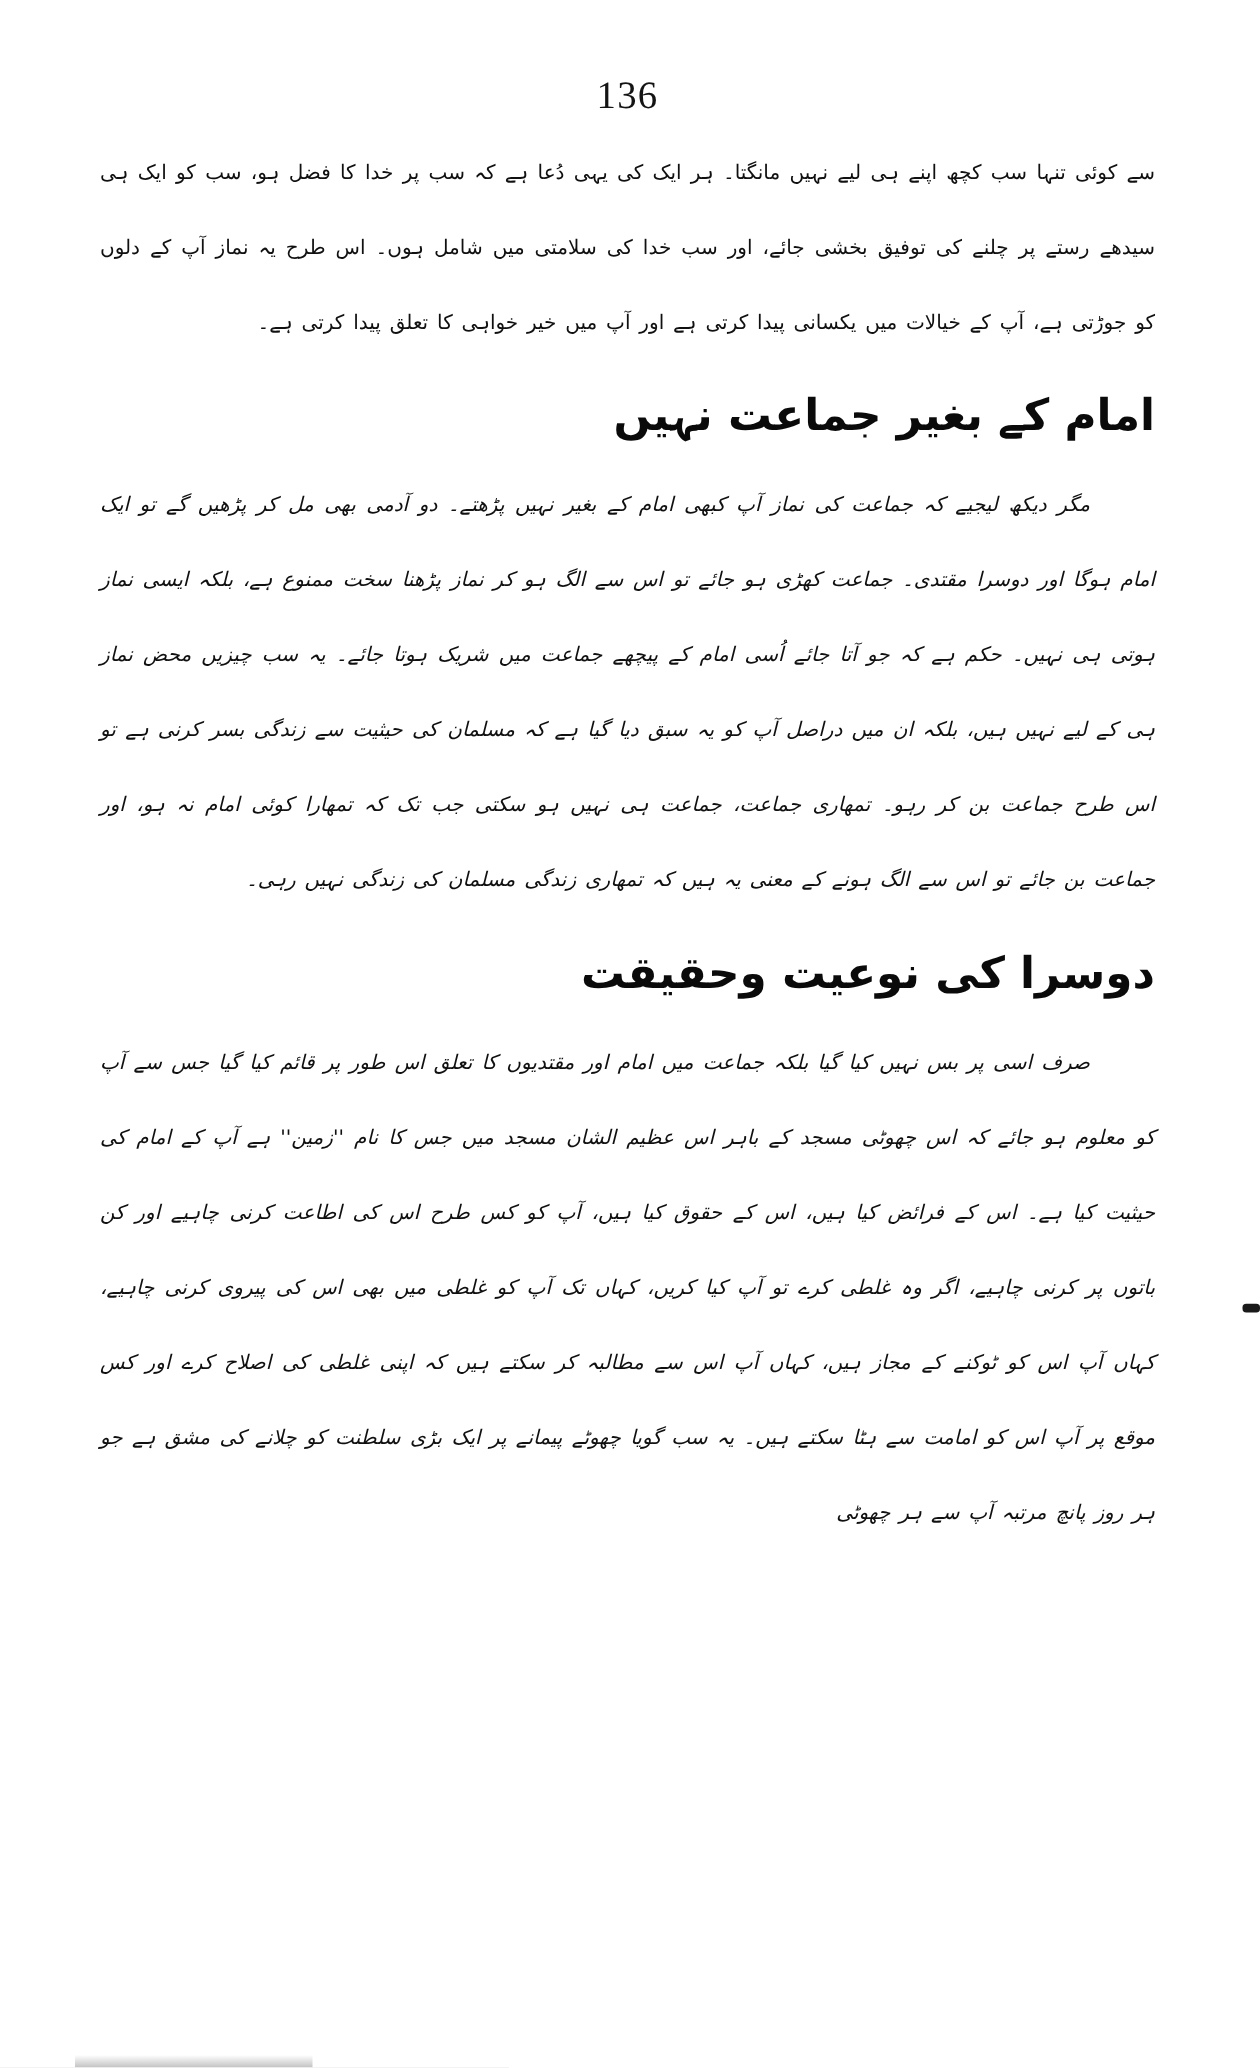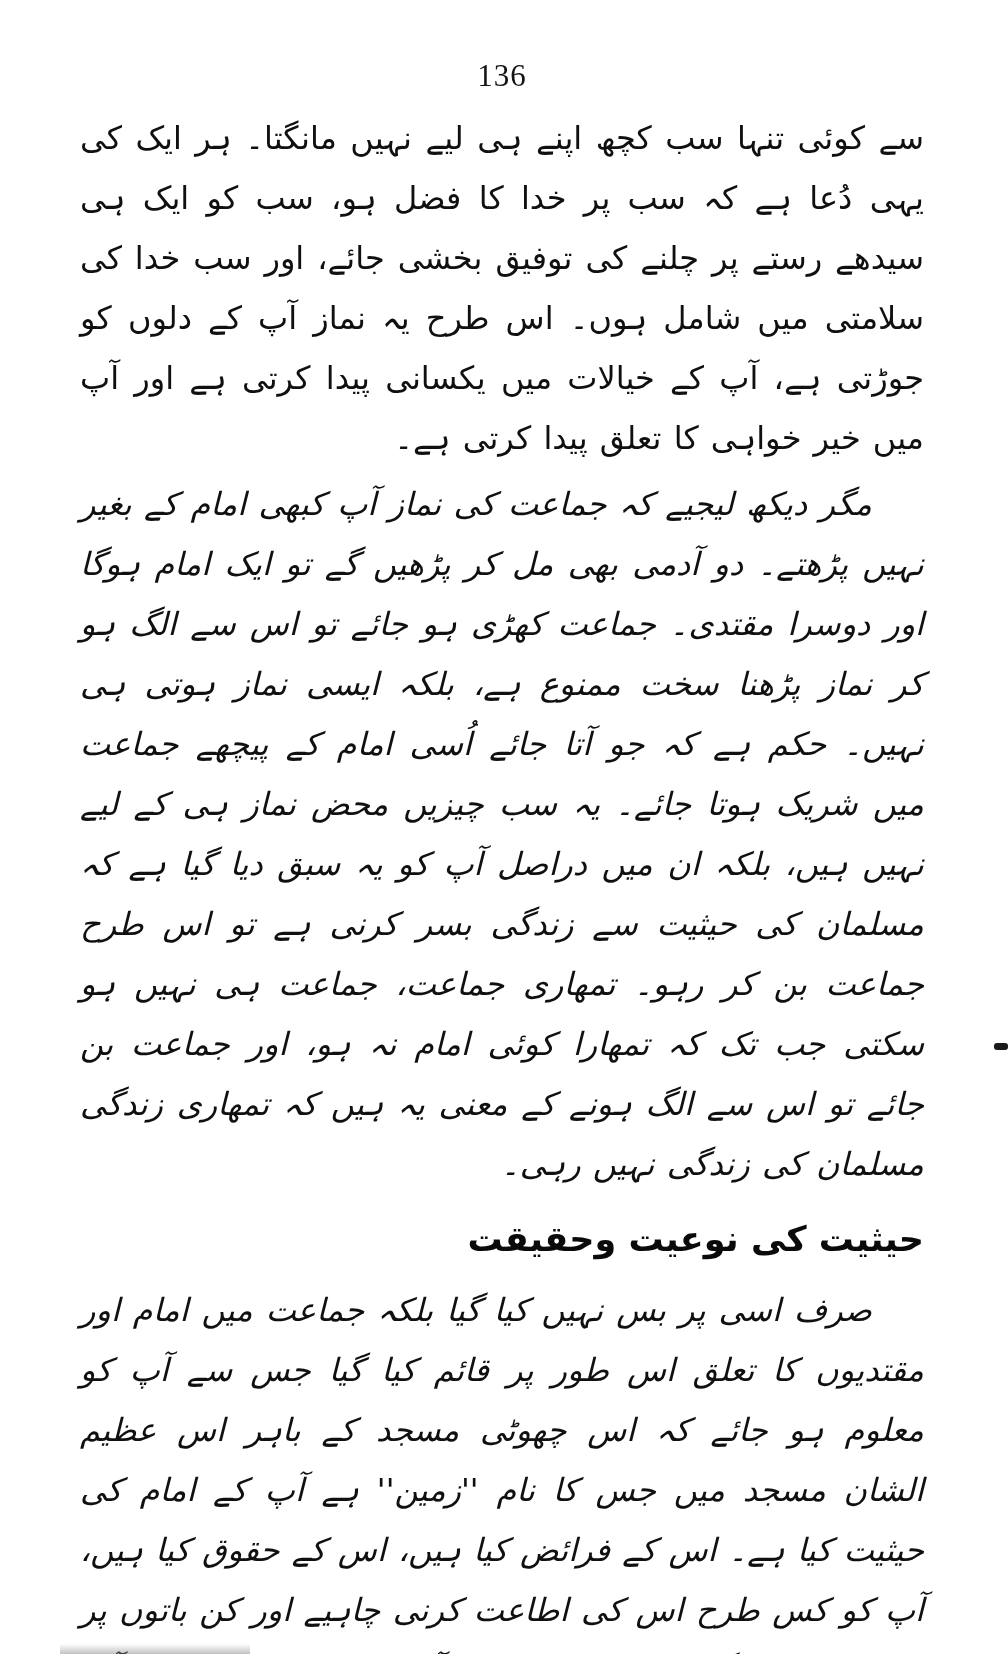--- a/index.html
+++ b/index.html
@@ -28,21 +28,21 @@
   .page-number {
     text-align: center;
     font-family: "Liberation Serif", serif;
     font-size: 31px;
     letter-spacing: 1px;
     color: #141414;
     direction: ltr;
     margin-bottom: 14px;
   }
   .urdu-para {
-    font-size: 32px;
+    font-size: 16px;
     line-height: 60px;
     text-align: justify;
     margin: 0 0 6px 0;
     word-spacing: 2px;
     color: #101010;
     text-align-last: right;
   }
   .urdu-para.indent-first {
     text-indent: 52px;
     font-style: italic;
@@ -76,24 +76,25 @@
 </head>
 <body>
 
 <div class="scan-page">
   <div class="page-inner">
 
     <div class="page-number">136</div>
 
     <p class="urdu-para">سے کوئی تنہا سب کچھ اپنے ہی لیے نہیں مانگتا۔ ہر ایک کی یہی دُعا ہے کہ سب پر خدا کا فضل ہو، سب کو ایک ہی سیدھے رستے پر چلنے کی توفیق بخشی جائے، اور سب خدا کی سلامتی میں شامل ہوں۔ اس طرح یہ نماز آپ کے دلوں کو جوڑتی ہے، آپ کے خیالات میں یکسانی پیدا کرتی ہے اور آپ میں خیر خواہی کا تعلق پیدا کرتی ہے۔</p>
 
+    <h2 class="section-heading">امام کے بغیر جماعت نہیں</h2>
 
     <p class="urdu-para indent-first">مگر دیکھ لیجیے کہ جماعت کی نماز آپ کبھی امام کے بغیر نہیں پڑھتے۔ دو آدمی بھی مل کر پڑھیں گے تو ایک امام ہوگا اور دوسرا مقتدی۔ جماعت کھڑی ہو جائے تو اس سے الگ ہو کر نماز پڑھنا سخت ممنوع ہے، بلکہ ایسی نماز ہوتی ہی نہیں۔ حکم ہے کہ جو آتا جائے اُسی امام کے پیچھے جماعت میں شریک ہوتا جائے۔ یہ سب چیزیں محض نماز ہی کے لیے نہیں ہیں، بلکہ ان میں دراصل آپ کو یہ سبق دیا گیا ہے کہ مسلمان کی حیثیت سے زندگی بسر کرنی ہے تو اس طرح جماعت بن کر رہو۔ تمھاری جماعت، جماعت ہی نہیں ہو سکتی جب تک کہ تمھارا کوئی امام نہ ہو، اور جماعت بن جائے تو اس سے الگ ہونے کے معنی یہ ہیں کہ تمھاری زندگی مسلمان کی زندگی نہیں رہی۔</p>
 
-    <h2 class="section-heading">حیثیت کی نوعیت وحقیقت</h2>
+    <h2 class="section-heading">دوسرا کی نوعیت وحقیقت</h2>
 
     <p class="urdu-para indent-first">صرف اسی پر بس نہیں کیا گیا بلکہ جماعت میں امام اور مقتدیوں کا تعلق اس طور پر قائم کیا گیا جس سے آپ کو معلوم ہو جائے کہ اس چھوٹی مسجد کے باہر اس عظیم الشان مسجد میں جس کا نام ''زمین'' ہے آپ کے امام کی حیثیت کیا ہے۔ اس کے فرائض کیا ہیں، اس کے حقوق کیا ہیں، آپ کو کس طرح اس کی اطاعت کرنی چاہیے اور کن باتوں پر کرنی چاہیے، اگر وہ غلطی کرے تو آپ کیا کریں، کہاں تک آپ کو غلطی میں بھی اس کی پیروی کرنی چاہیے، کہاں آپ اس کو ٹوکنے کے مجاز ہیں، کہاں آپ اس سے مطالبہ کر سکتے ہیں کہ اپنی غلطی کی اصلاح کرے اور کس موقع پر آپ اس کو امامت سے ہٹا سکتے ہیں۔ یہ سب گویا چھوٹے پیمانے پر ایک بڑی سلطنت کو چلانے کی مشق ہے جو ہر روز پانچ مرتبہ آپ سے ہر چھوٹی</p>
 
   </div>
 
   <div class="scan-mark"></div>
   <div class="scan-smudge"></div>
 </div>
 
 </body></html>

